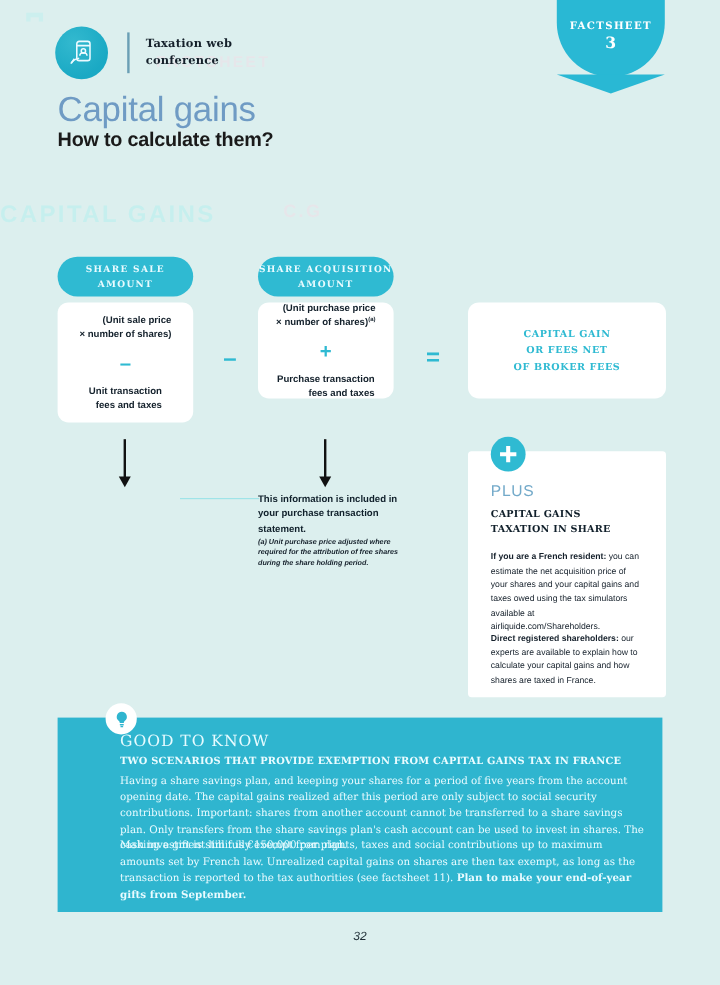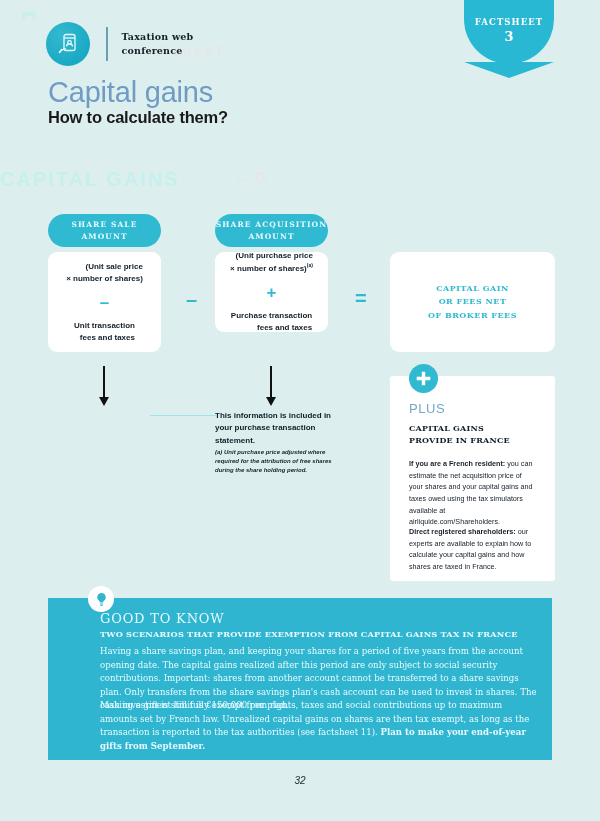--- a/index.html
+++ b/index.html
@@ -61,21 +61,21 @@
     color: #e9fbff; font-size: 7.5px; font-weight: 700; letter-spacing: 1.1px; line-height: 1.55;
     text-align: center; font-family: "DejaVu Serif", serif; z-index: 3;
   }
   .pill-sale { left: 48px; top: 214px; width: 113px; }
   .pill-acq { left: 215px; top: 214px; width: 113px; }
 
   .wbox { position: absolute; background: #fff; border-radius: 9px; z-index: 2;
     display: flex; flex-direction: column; align-items: center; justify-content: center; }
   .wbox-sale { left: 48px; top: 252px; width: 113px; height: 100px; }
   .wbox-acq { left: 215px; top: 252px; width: 113px; height: 80px; }
-  .wbox-gain { left: 390px; top: 252px; width: 165px; height: 100px; }
+  .wbox-gain { left: 390px; top: 252px; width: 165px; height: 80px; }
 
   .wtxt { font-size: 8px; font-weight: 700; color: #13202b; text-align: right; line-height: 1.5; }
   .wtxt sup { font-size: 5px; }
   .opsign { font-size: 17px; color: #2fbad2; font-weight: 700; line-height: 1; margin: 9px 0; }
   .gain-txt { font-size: 8px; font-weight: 700; color: #2fbad2; text-align: center;
     line-height: 1.7; letter-spacing: .5px; font-family: "DejaVu Serif", serif; }
 
   .opbig { position: absolute; font-size: 20px; color: #2fbad2; font-weight: 700; z-index: 4; }
   .op-minus { left: 186px; top: 288px; }
   .op-equals { left: 355px; top: 287px; }
@@ -217,21 +217,21 @@
 
   <div class="plus-panel"></div>
   <div class="plus-circle">
     <svg width="17" height="17" viewBox="0 0 20 20" fill="#fff">
       <path d="M8 2h4v6h6v4h-6v6H8v-6H2V8h6z"></path>
     </svg>
   </div>
   <div class="plus-title">PLUS</div>
   <div class="plus-sub">
     <div>CAPITAL GAINS</div>
-    <div>PROVIDE IN FRANCE</div>
+    <div>TAXATION IN SHARE</div>
   </div>
   <div class="plus-p plus-p2">
     <b>Direct registered shareholders:</b><span> our experts are available to explain how to calculate your capital gains and how shares are taxed in France.</span>
   </div>
   <div class="plus-p plus-p1">
     <b>If you are a French resident:</b><span> you can estimate the net acquisition price of your shares and your capital gains and taxes owed using the tax simulators available at airliquide.com/Shareholders.</span>
   </div>
 
   <div class="gtk"></div>
   <div class="gtk-circle">

